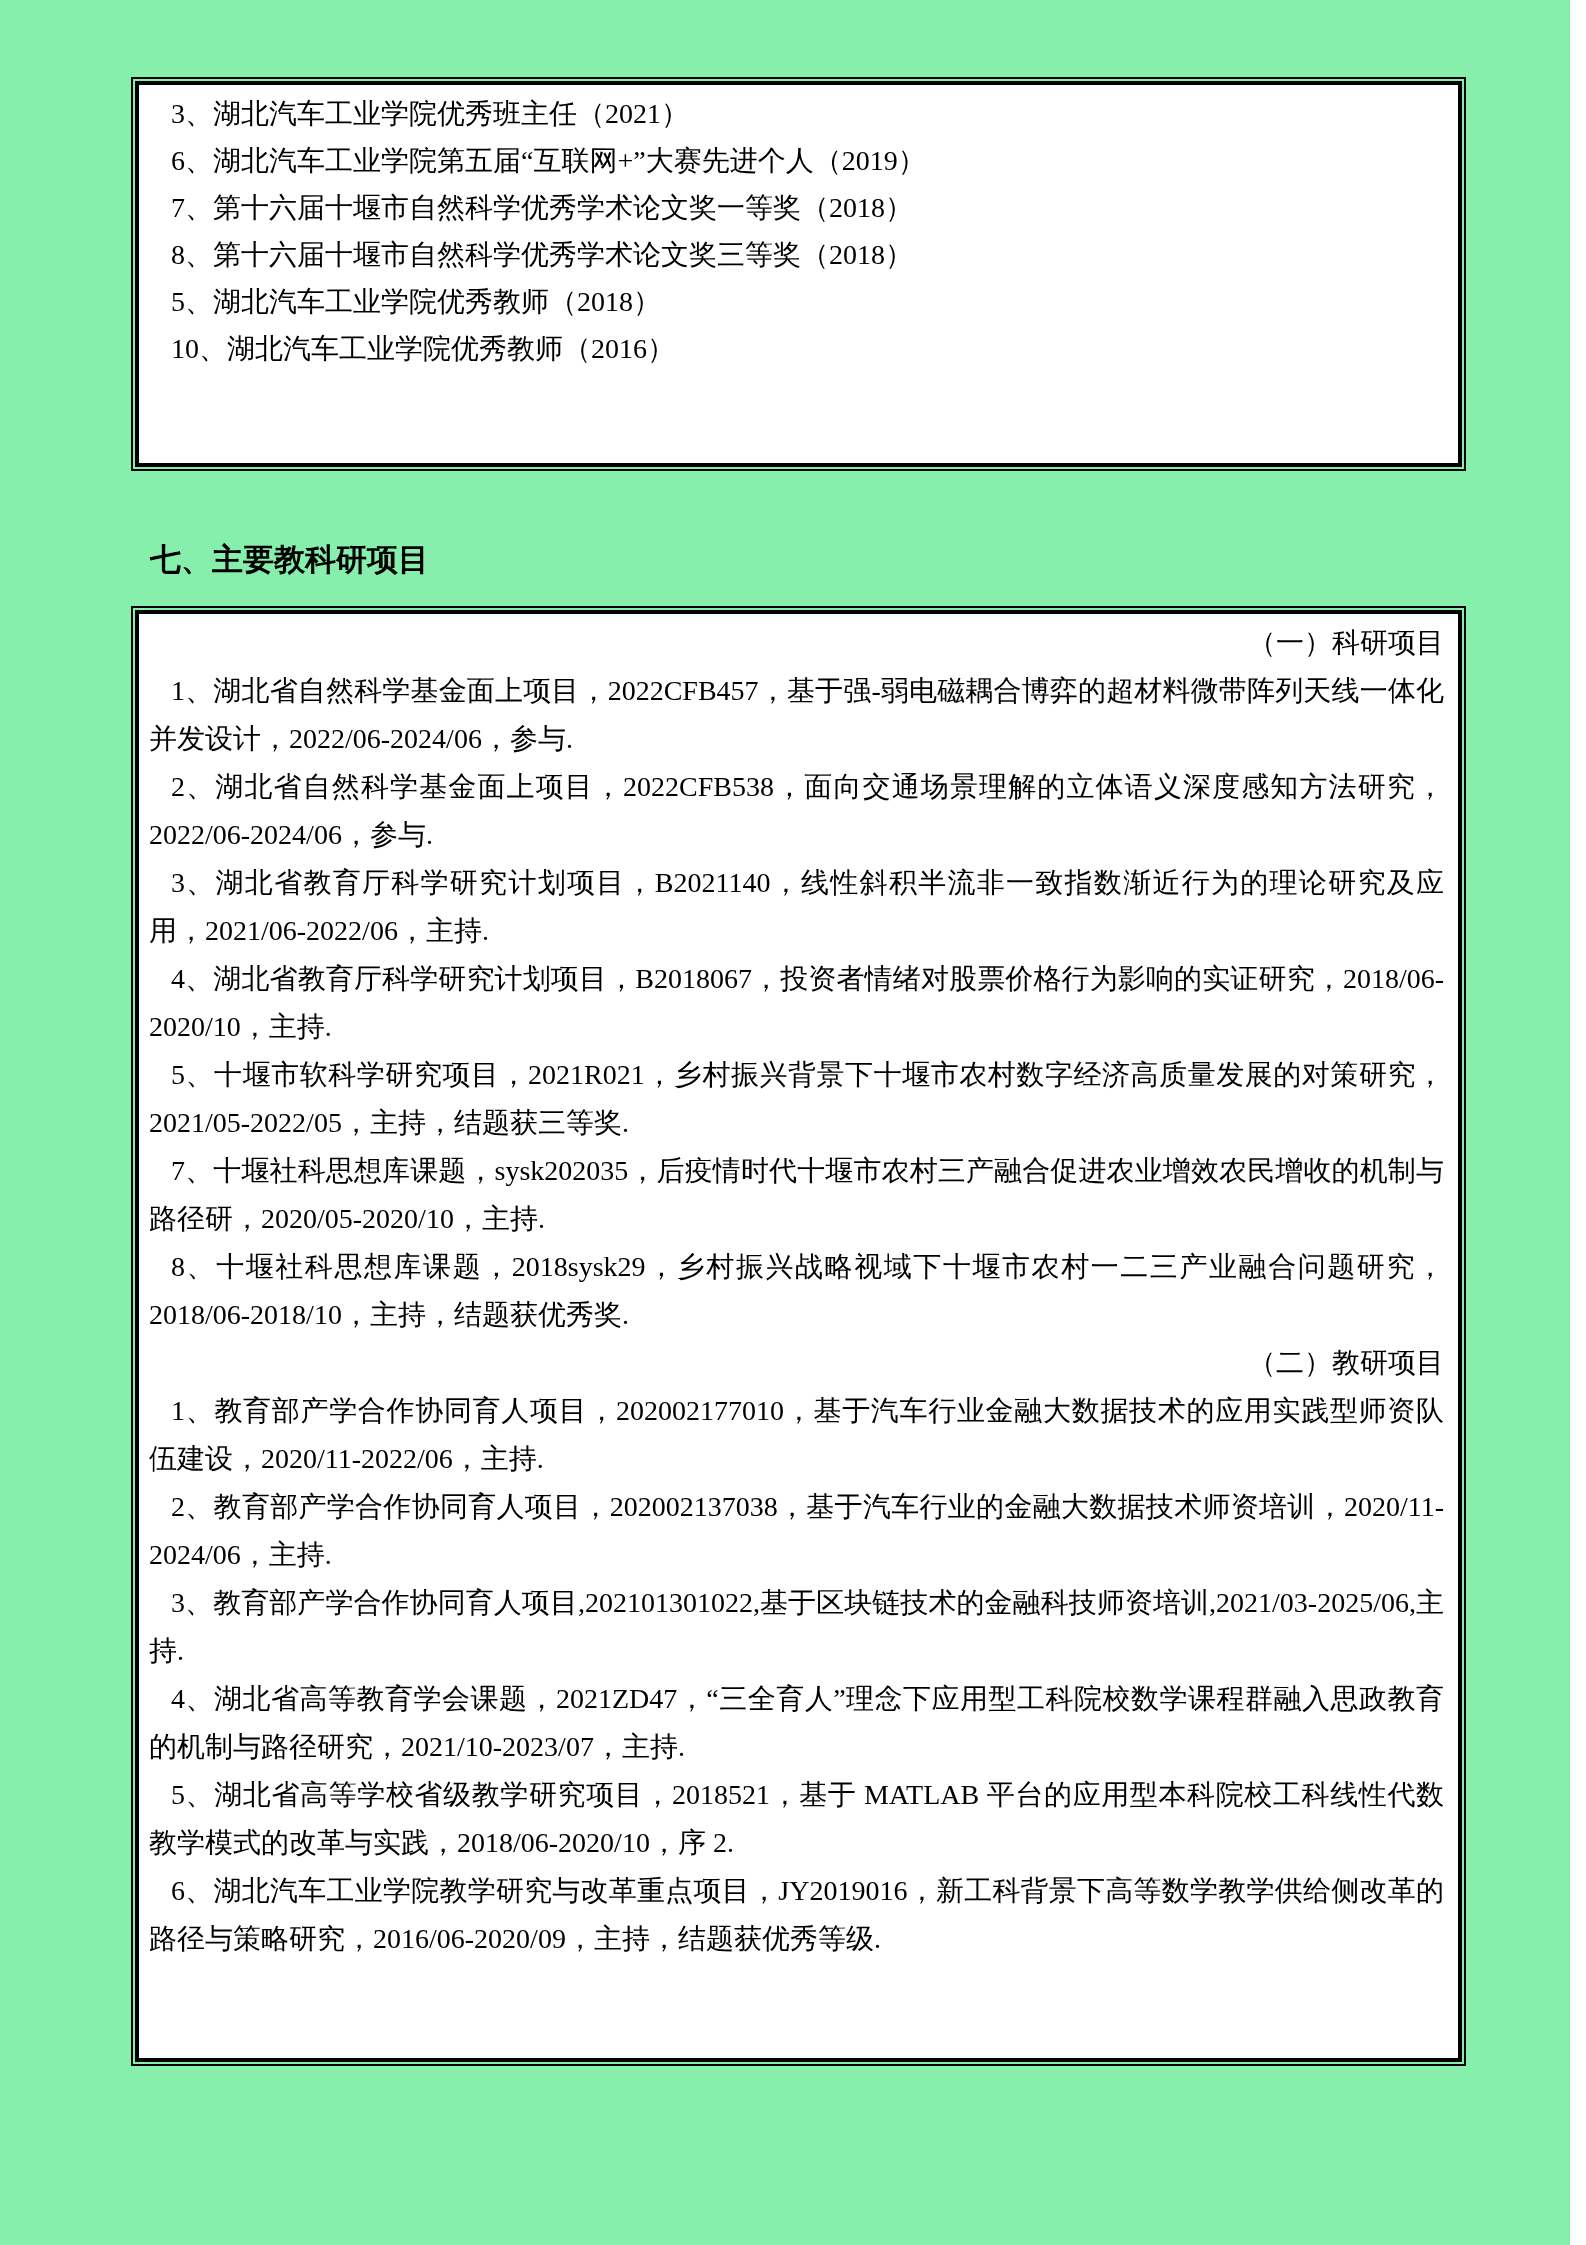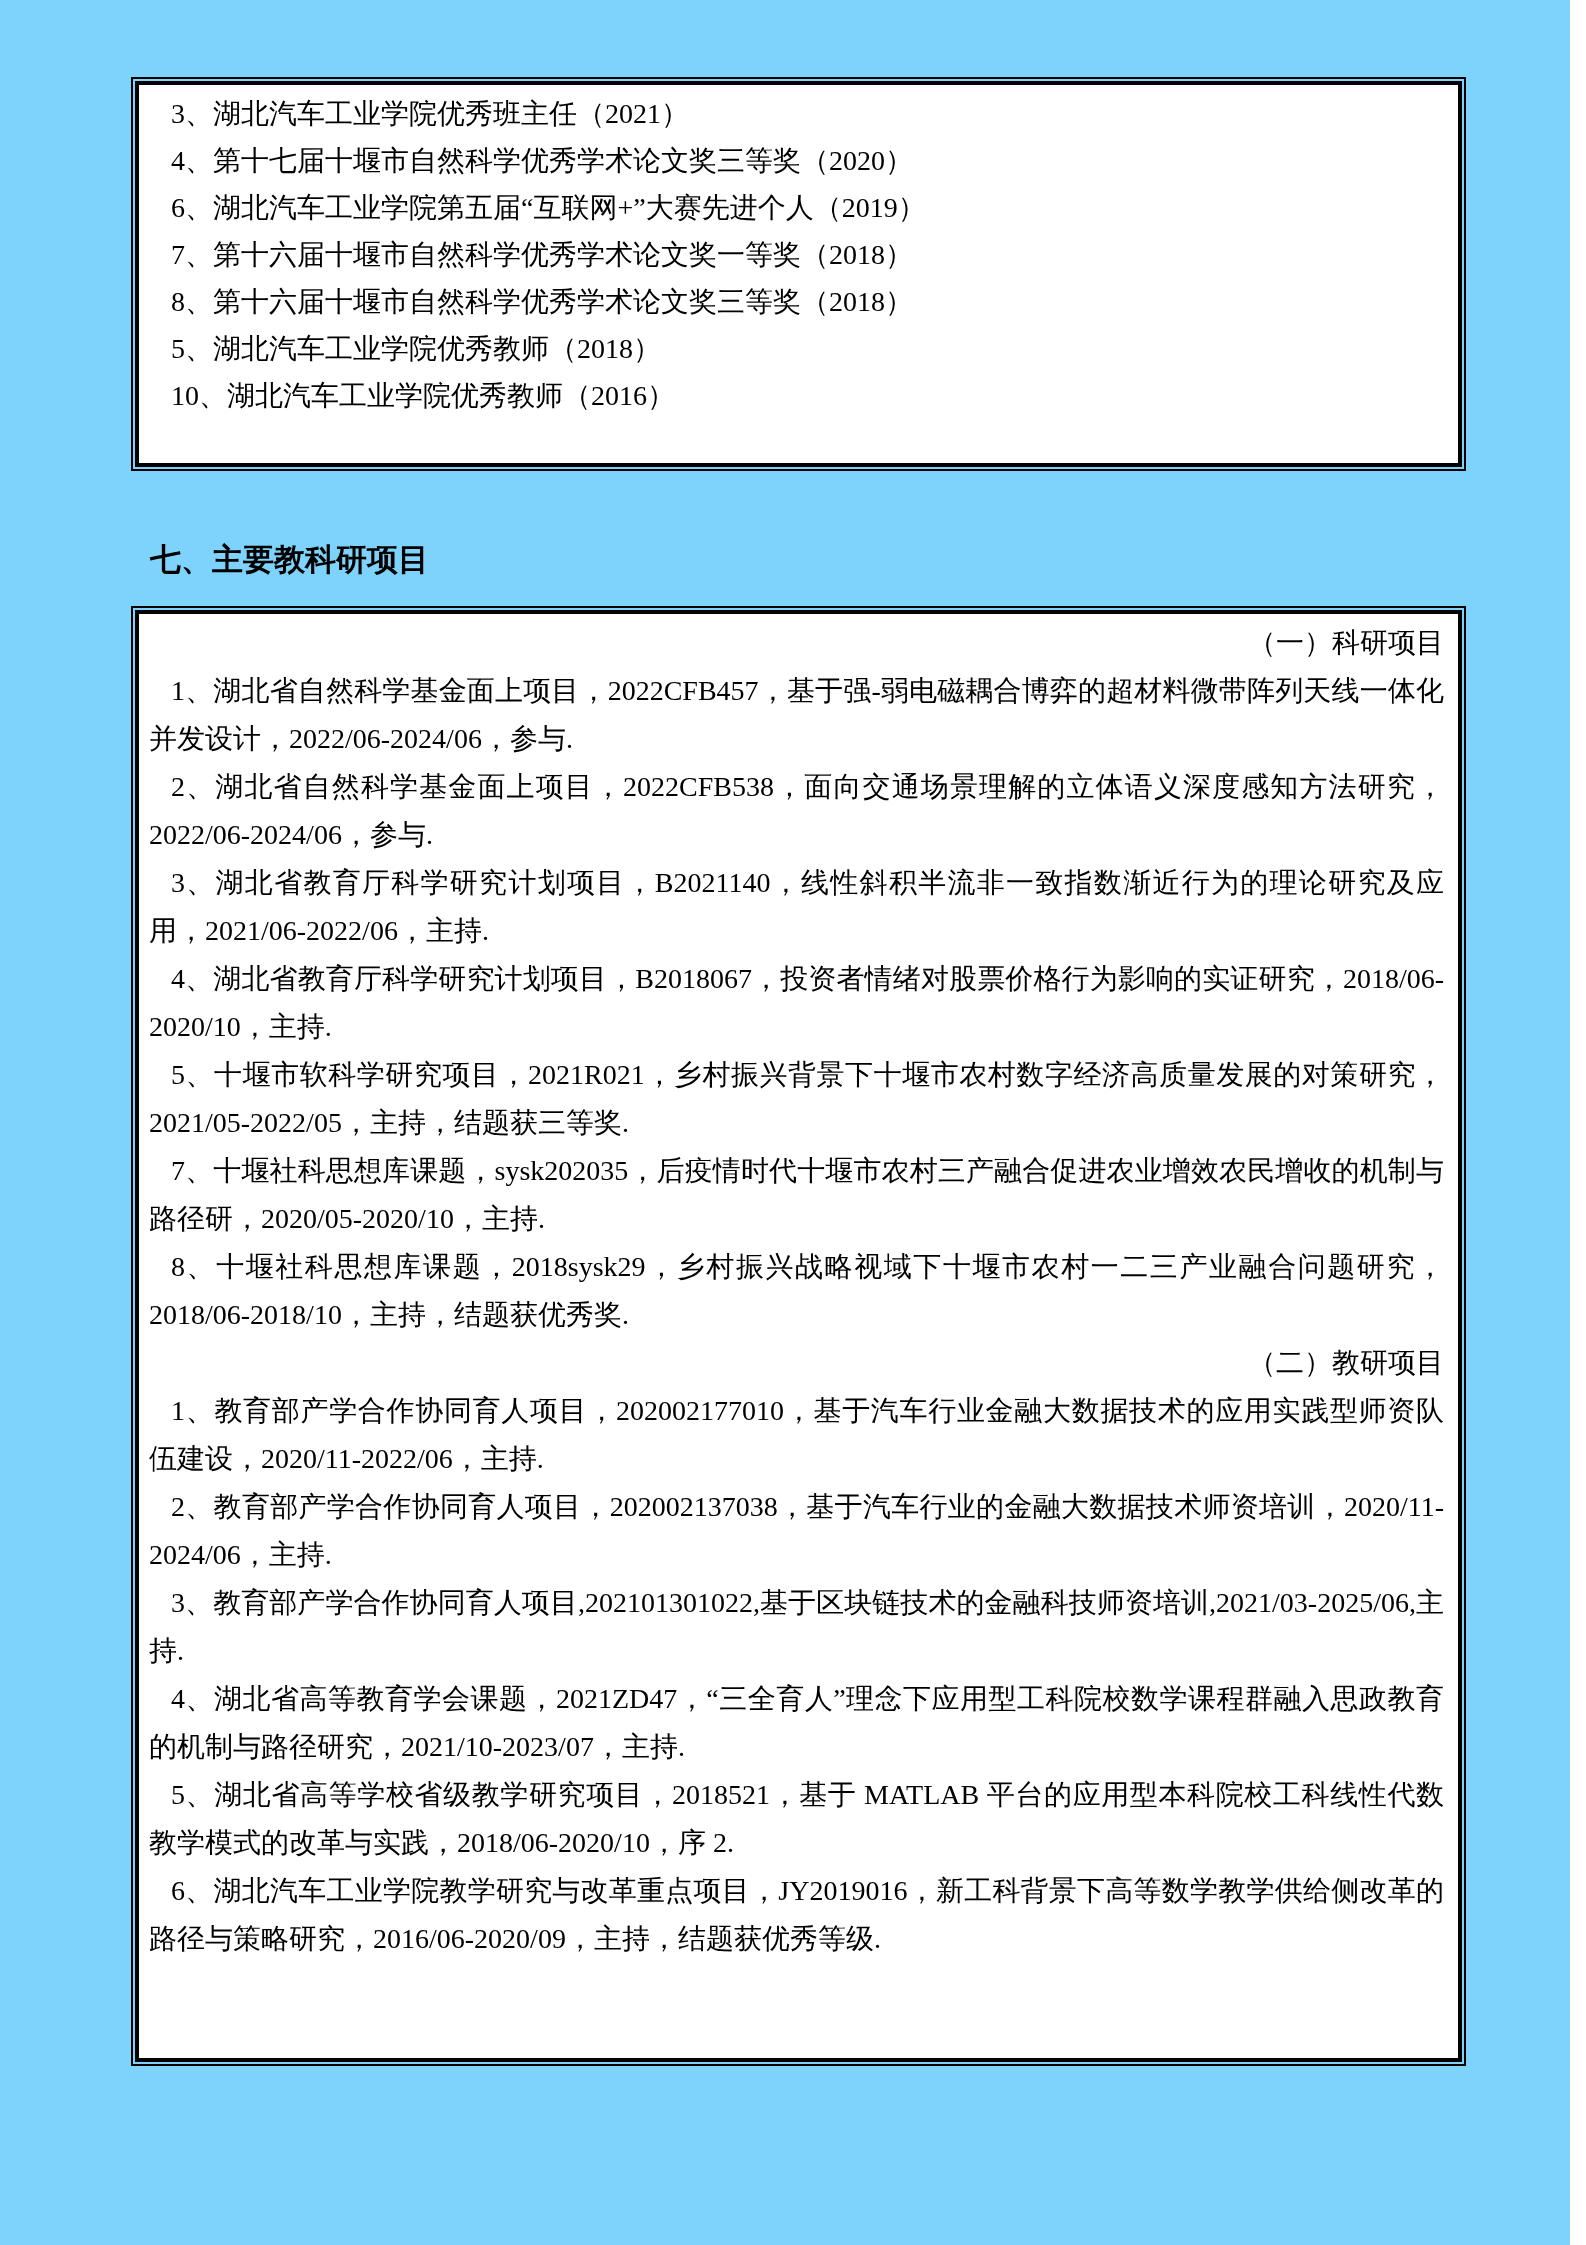--- a/index.html
+++ b/index.html
@@ -4,21 +4,21 @@
 <style>
   html, body {
     margin: 0;
     padding: 0;
     background: #ffffff;
   }
   .page {
     position: relative;
     width: 1570px;
     height: 2245px;
-    background: #7dd3fc;
+    background: #86efac;
     color: #000000;
     font-family: "Liberation Serif", "DejaVu Serif", serif;
     overflow: hidden;
   }
   
   .dbox {
     position: absolute;
     left: 135px;
     width: 1327px;
     border: 4px solid #000000;
@@ -62,21 +62,20 @@
   }
 </style>
 </head>
 <body>
 
 <div class="page">
 
   <div class="dbox awards-box">
     <div class="box-content" id="awards-list">
         <p>3、湖北汽车工业学院优秀班主任（2021）</p>
-        <p>4、第十七届十堰市自然科学优秀学术论文奖三等奖（2020）</p>
         <p>6、湖北汽车工业学院第五届“互联网+”大赛先进个人（2019）</p>
         <p>7、第十六届十堰市自然科学优秀学术论文奖一等奖（2018）</p>
         <p>8、第十六届十堰市自然科学优秀学术论文奖三等奖（2018）</p>
         <p>5、湖北汽车工业学院优秀教师（2018）</p>
         <p>10、湖北汽车工业学院优秀教师（2016）</p>
       </div>
   </div>
 
   <div class="section-heading">七、主要教科研项目</div>
 

